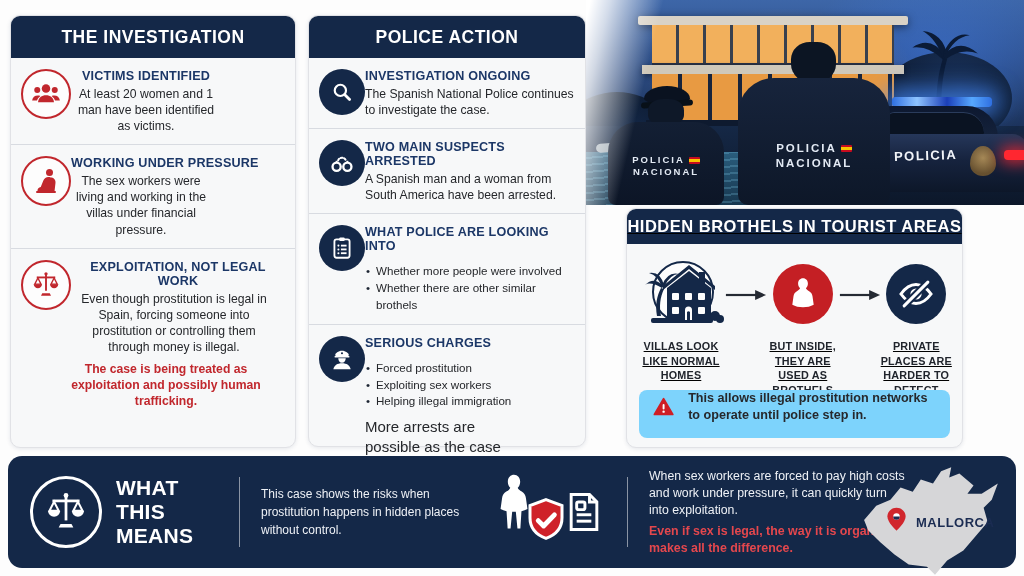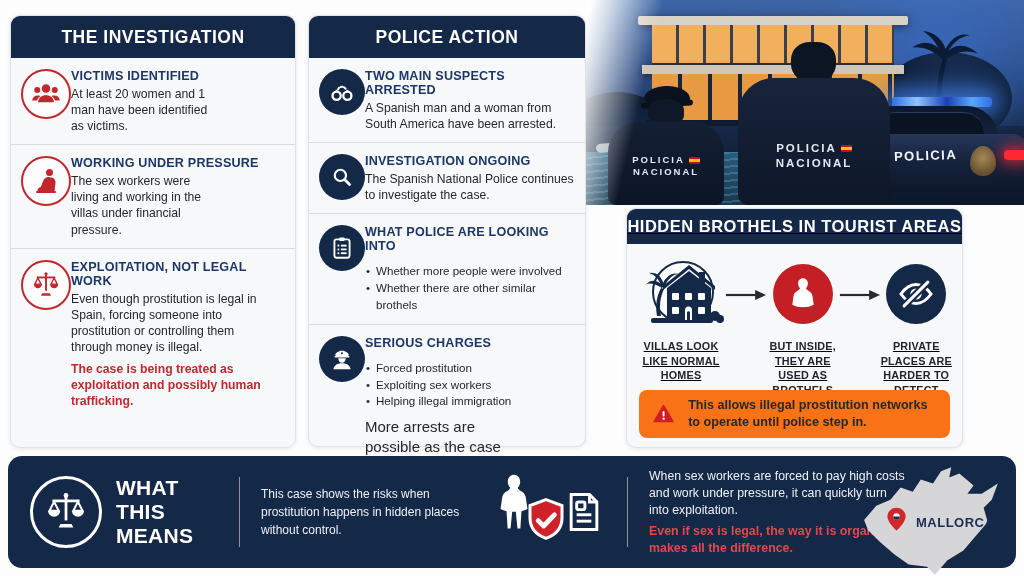--- a/index.html
+++ b/index.html
@@ -6,21 +6,21 @@
   html,body { background:#ffffff; }
   body { font-family:"Liberation Sans", sans-serif; }
   .page { position:relative; width:1024px; height:576px; background:#fdfdfd; overflow:hidden; }
 
   
   .card { position:absolute; background:#f7f8f9; border:1px solid #e1e2e6; border-radius:10px;
           box-shadow:0 1px 4px rgba(20,40,80,.10); }
   .card-header { height:42px; background:#142848; border-radius:9px 9px 0 0; color:#fff;
           display:flex; align-items:center; justify-content:center; font-weight:bold;
           font-size:17.5px; letter-spacing:.5px; }
-  .inv { left:10px; top:15px; width:286px; height:433px; }
+  .inv { left:10px; top:15px; width:286px; height:433px;text-align:center; }
   .pol { left:308px; top:15px; width:278px; height:432px; }
   .hid { left:626px; top:208px; width:337px; height:240px;text-decoration:underline; }
   .hid .card-header { height:35px; font-size:16.5px; }
 
   .item { display:flex; padding:11px 10px 10px 10px; }
   .item + .item { border-top:1px solid #d8dbe1; }
   .ic-ring { width:50px; height:50px; border:2.5px solid #c1272d; border-radius:50%;
              display:flex; align-items:center; justify-content:center; flex:none; color:#c1272d; background:#fdfdfd;}
   .ic-solid { width:46px; height:46px; background:#142848; border-radius:50%;
               display:flex; align-items:center; justify-content:center; flex:none; color:#ffffff;}
@@ -34,22 +34,22 @@
   .it-foot { color:#25272b; font-size:15px; line-height:1.3; margin-top:7px; }
 
   
   .steps { display:flex; align-items:flex-start; padding:12px 10px 0 10px; }
   .step { flex:1; display:flex; flex-direction:column; align-items:center; text-align:center; }
   .step-iconbox { height:76px; display:flex; align-items:center; justify-content:center; }
   .step-cap { font-size:10.8px; font-weight:bold; color:#20242c; line-height:1.35; margin-top:7px; letter-spacing:.2px; max-width:132px;}
   .arrow { flex:none; margin-top:32px; }
   .circ-red  { width:60px; height:60px; border-radius:50%; background:#c41f24; display:flex; align-items:center; justify-content:center; color:#fff; }
   .circ-navy { width:60px; height:60px; border-radius:50%; background:#142848; display:flex; align-items:center; justify-content:center; color:#fff; }
-  .warnbox { position:absolute; left:12px; right:12px; bottom:9px; height:48px; background:#f97316;
-             border-radius:8px; display:flex; align-items:center; gap:14px; padding:0 14px; }
+  .warnbox { position:absolute; left:12px; right:12px; bottom:9px; height:48px; background:#7dd3fc;
+             border-radius:8px; display:flex; align-items:flex-start; gap:14px; padding:0 14px; }
   .warn-text { font-size:12.6px; font-weight:600; color:#26282c; line-height:1.35; max-width:322px; }
 
   
   .photo { position:absolute; left:586px; top:0; width:438px; height:205px; overflow:hidden;
            background:linear-gradient(180deg,#3d66a8 0%,#2b4a80 35%,#1b3158 65%,#10203c 100%); }
   .photo > div { position:absolute; }
   .p-glowwarm { left:60px; top:8px; width:270px; height:135px; background:radial-gradient(closest-side, rgba(255,180,90,.28), transparent); }
   .p-glowblue { right:-50px; top:-25px; width:280px; height:160px; background:radial-gradient(closest-side, rgba(64,130,255,.40), transparent); }
   .tree { border-radius:50%; background:radial-gradient(circle at 60% 40%, #152a4c, #0a1628 70%); }
   .t1 { left:-34px; top:92px; width:130px; height:124px; }
@@ -179,44 +179,44 @@
         <div class="it-red">The case is being treated as exploitation and possibly human trafficking.</div>
       </div>
     </div>
   </div>
 
   <div class="card pol">
     <div class="card-header">POLICE ACTION</div>
 
     <div class="item">
       <div class="ic-solid">
+        <svg width="26" height="26" viewBox="0 0 24 24" fill="none" stroke="currentColor" stroke-linecap="round">
+          <circle cx="10.5" cy="10.5" r="5.2" stroke-width="2"></circle>
+          <line x1="14.6" y1="14.6" x2="19" y2="19" stroke-width="2.6"></line>
+        </svg>
+      </div>
+      <div>
+        <div class="it-title">INVESTIGATION ONGOING</div>
+        <div class="it-body">The Spanish National Police continues to investigate the case.</div>
+      </div>
+    </div>
+
+    <div class="item">
+      <div class="ic-solid">
         <svg width="28" height="28" viewBox="0 0 24 24" fill="none" stroke="currentColor">
           <circle cx="7.4" cy="15.2" r="3.5" stroke-width="2"></circle>
             <circle cx="16.6" cy="15.2" r="3.5" stroke-width="2"></circle>
           <path d="M8.7 9.8 C9.4 6.8 14.6 6.8 15.3 9.8" stroke-width="1.7" stroke-dasharray="1.6 1.5" stroke-linecap="round"></path>
           <rect x="6.6" y="10.1" width="1.6" height="1.7" fill="currentColor" stroke="none"></rect>
           <rect x="15.8" y="10.1" width="1.6" height="1.7" fill="currentColor" stroke="none"></rect>
         </svg>
       </div>
       <div>
         <div class="it-title">TWO MAIN SUSPECTS ARRESTED</div>
         <div class="it-body">A Spanish man and a woman from South America have been arrested.</div>
-      </div>
-    </div>
-
-    <div class="item">
-      <div class="ic-solid">
-        <svg width="26" height="26" viewBox="0 0 24 24" fill="none" stroke="currentColor" stroke-linecap="round">
-          <circle cx="10.5" cy="10.5" r="5.2" stroke-width="2"></circle>
-          <line x1="14.6" y1="14.6" x2="19" y2="19" stroke-width="2.6"></line>
-        </svg>
-      </div>
-      <div>
-        <div class="it-title">INVESTIGATION ONGOING</div>
-        <div class="it-body">The Spanish National Police continues to investigate the case.</div>
       </div>
     </div>
 
     <div class="item">
       <div class="ic-solid">
         <svg width="26" height="26" viewBox="0 0 24 24" fill="none" stroke="currentColor" stroke-width="1.7">
           <rect x="5" y="4" width="14" height="17" rx="2"></rect>
           <rect x="9.5" y="2.2" width="5" height="3.4" rx="1" fill="currentColor" stroke="none"></rect>
           <circle cx="8.7" cy="9.8" r=".95" fill="currentColor" stroke="none"></circle>
             <line x1="11" y1="9.8" x2="16.2" y2="9.8"></line>

